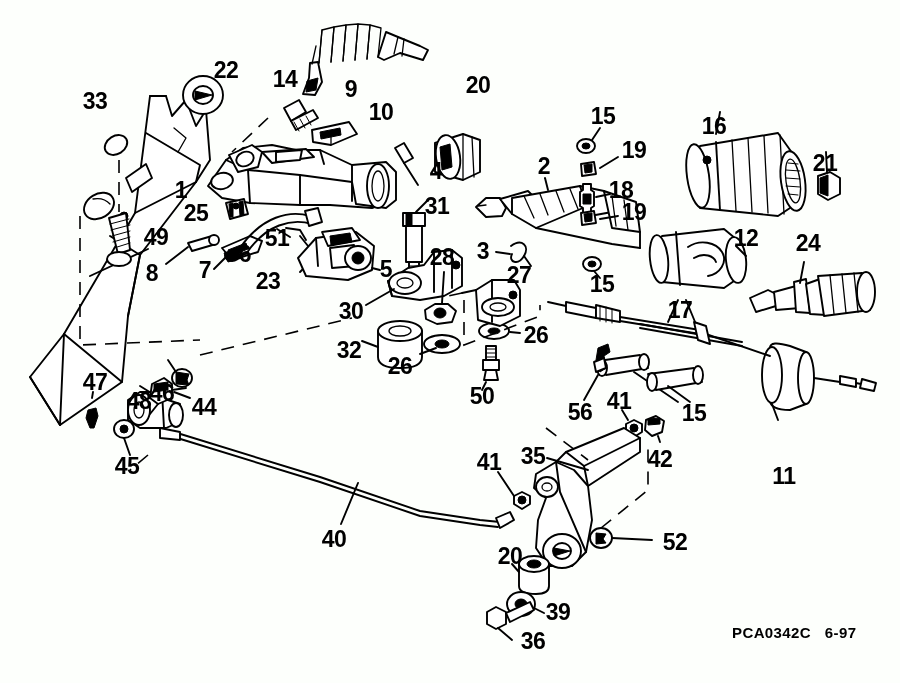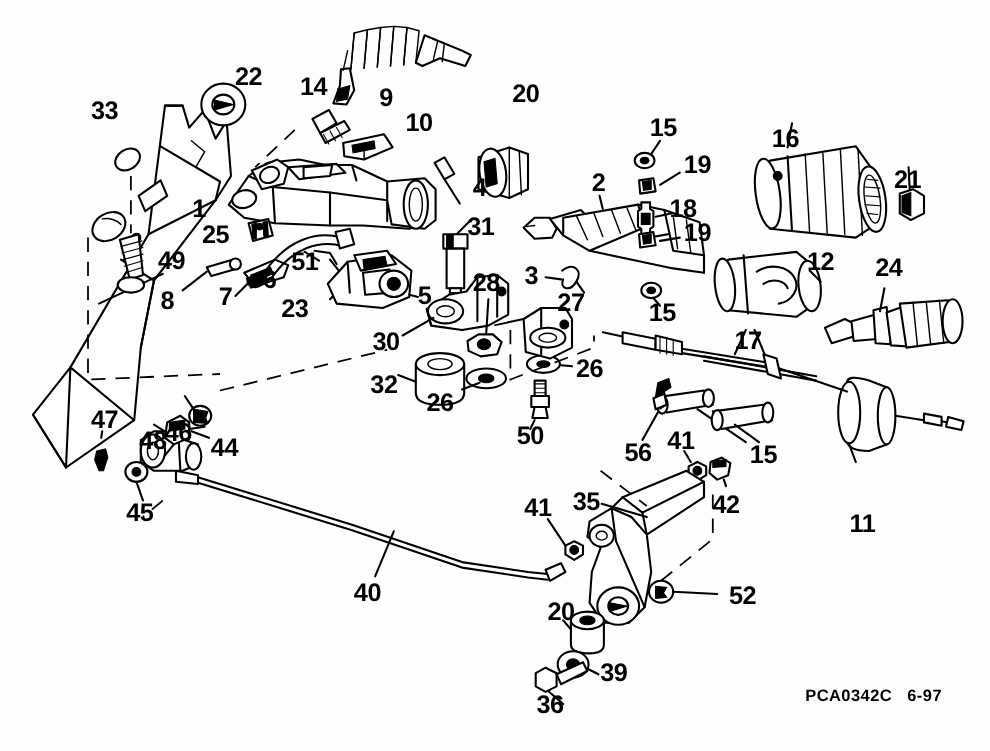--- a/index.html
+++ b/index.html
@@ -553,18 +553,18 @@
       <div class="callout" style="left: 204px; top: 407px;">44</div>
       <div class="callout" style="left: 784px; top: 437px; margin-top: 39px;">11</div>
       <div class="callout" style="left: 660px; top: 447px; margin-top: 12px;">42</div>
       <div class="callout" style="left: 127px; top: 466px; text-align: right;">45</div>
       <div class="callout" style="left: 489px; top: 462px;">41</div>
       <div class="callout" style="left: 533px; top: 456px;">35</div>
       <div class="callout" style="left: 675px; top: 542px;">52</div>
       <div class="callout" style="left: 334px; top: 539px;">40</div>
       <div class="callout" style="left: 510px; top: 556px;">20</div>
       <div class="callout" style="left: 558px; top: 612px;">39</div>
-      <div class="callout" style="left: 500px; top: 641px; text-align: center;">36</div>
+      <div class="callout" style="left: 533px; top: 641px; text-align: center;">36</div>
     </div>
 
   <div id="watermark" style="left: 732px; top: 624px;">PCA0342C   6-97</div>
 
 </div>
 
 </body></html>

